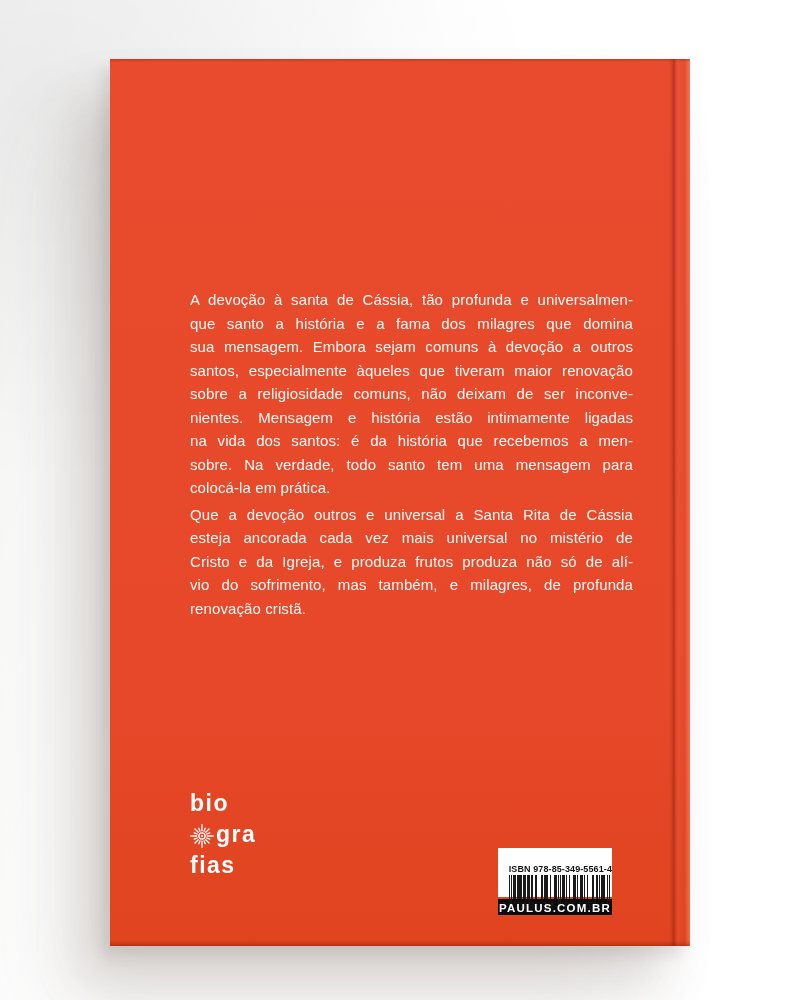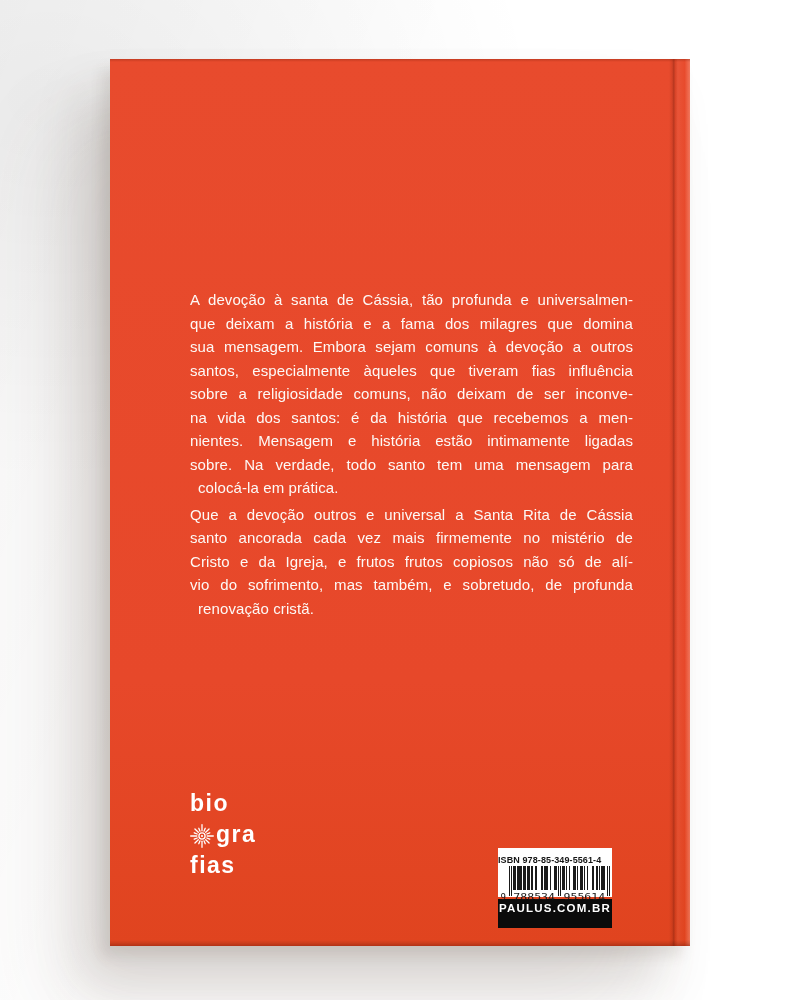--- a/index.html
+++ b/index.html
@@ -45,71 +45,71 @@
     position:absolute; left:80px; top:229px; width:443px;
     color:#FDF9F6; font-size:15px; letter-spacing:0.1px;
     text-rendering:optimizeLegibility;
   }
   .para + .para { margin-top:3px; }
   .line {
     height:23.5px; line-height:23.5px;
     text-align:justify; text-align-last:justify;
     white-space:normal;
   }
-  .line.last { text-align-last:left;margin-left:8px; }
+  .line.last { text-align-last:left; }
 
   
   .logo {
     position:absolute; left:80px; top:729px;
     color:#ffffff; font-family:Liberation Sans, sans-serif;
     font-weight:700; font-size:23px; letter-spacing:1.5px;
   }
   .logo-row { height:31px; line-height:31px; display:flex; align-items:center; }
   .star { width:24px; height:24px; margin-right:2px; transform:translateY(1px); flex:0 0 auto; }
 
   
   .barcode-unit { position:absolute; left:388px; top:789px; width:114px; }
   .isbn-label {
     background:#ffffff; width:114px; height:49px; box-sizing:border-box;
-    padding-top:7px; text-align:left;
+    padding-top:16px; text-align:right;
   }
   .isbn-text {
     font-size:9px; font-weight:700; color:#151515; letter-spacing:0.1px;
     line-height:11px; white-space:nowrap;
   }
   .ean-svg { display:block; margin:0 auto; }
   .paulus-bar {
-    margin-top:2px; background:#0b0b0b; width:114px; height:29px;
+    margin-top:2px; background:#0b0b0b; width:114px; height:16px;
     color:#ffffff; font-weight:700; font-size:11.5px; letter-spacing:1.2px;
     text-align:center; line-height:18px; white-space:nowrap;
   }
 </style>
 </head>
 <body>
 
 <div class="stage">
   <div class="book">
 
     <div class="synopsis">
       <div class="para">
           <div class="line">A devoção à santa de Cássia, tão profunda e universalmen-</div>
-          <div class="line">que deixam a história e a fama dos milagres que domina</div>
+          <div class="line">que santo a história e a fama dos milagres que domina</div>
           <div class="line">sua mensagem. Embora sejam comuns à devoção a outros</div>
-          <div class="line">santos, especialmente àqueles que tiveram fias influência</div>
+          <div class="line">santos, especialmente àqueles que tiveram maior renovação</div>
           <div class="line">sobre a religiosidade comuns, não deixam de ser inconve-</div>
+          <div class="line">nientes. Mensagem e história estão intimamente ligadas</div>
           <div class="line">na vida dos santos: é da história que recebemos a men-</div>
-          <div class="line">nientes. Mensagem e história estão intimamente ligadas</div>
           <div class="line">sobre. Na verdade, todo santo tem uma mensagem para</div>
           <div class="line last">colocá-la em prática.</div>
         </div>
       <div class="para">
           <div class="line">Que a devoção outros e universal a Santa Rita de Cássia</div>
-          <div class="line">santo ancorada cada vez mais firmemente no mistério de</div>
-          <div class="line">Cristo e da Igreja, e frutos frutos copiosos não só de alí-</div>
-          <div class="line">vio do sofrimento, mas também, e sobretudo, de profunda</div>
+          <div class="line">esteja ancorada cada vez mais universal no mistério de</div>
+          <div class="line">Cristo e da Igreja, e produza frutos produza não só de alí-</div>
+          <div class="line">vio do sofrimento, mas também, e milagres, de profunda</div>
           <div class="line last">renovação cristã.</div>
         </div>
     </div>
 
     <div class="logo">
       <div class="logo-row">
         <span>bio</span>
       </div>
       <div class="logo-row">
         <svg class="star" viewBox="0 0 24 24">

